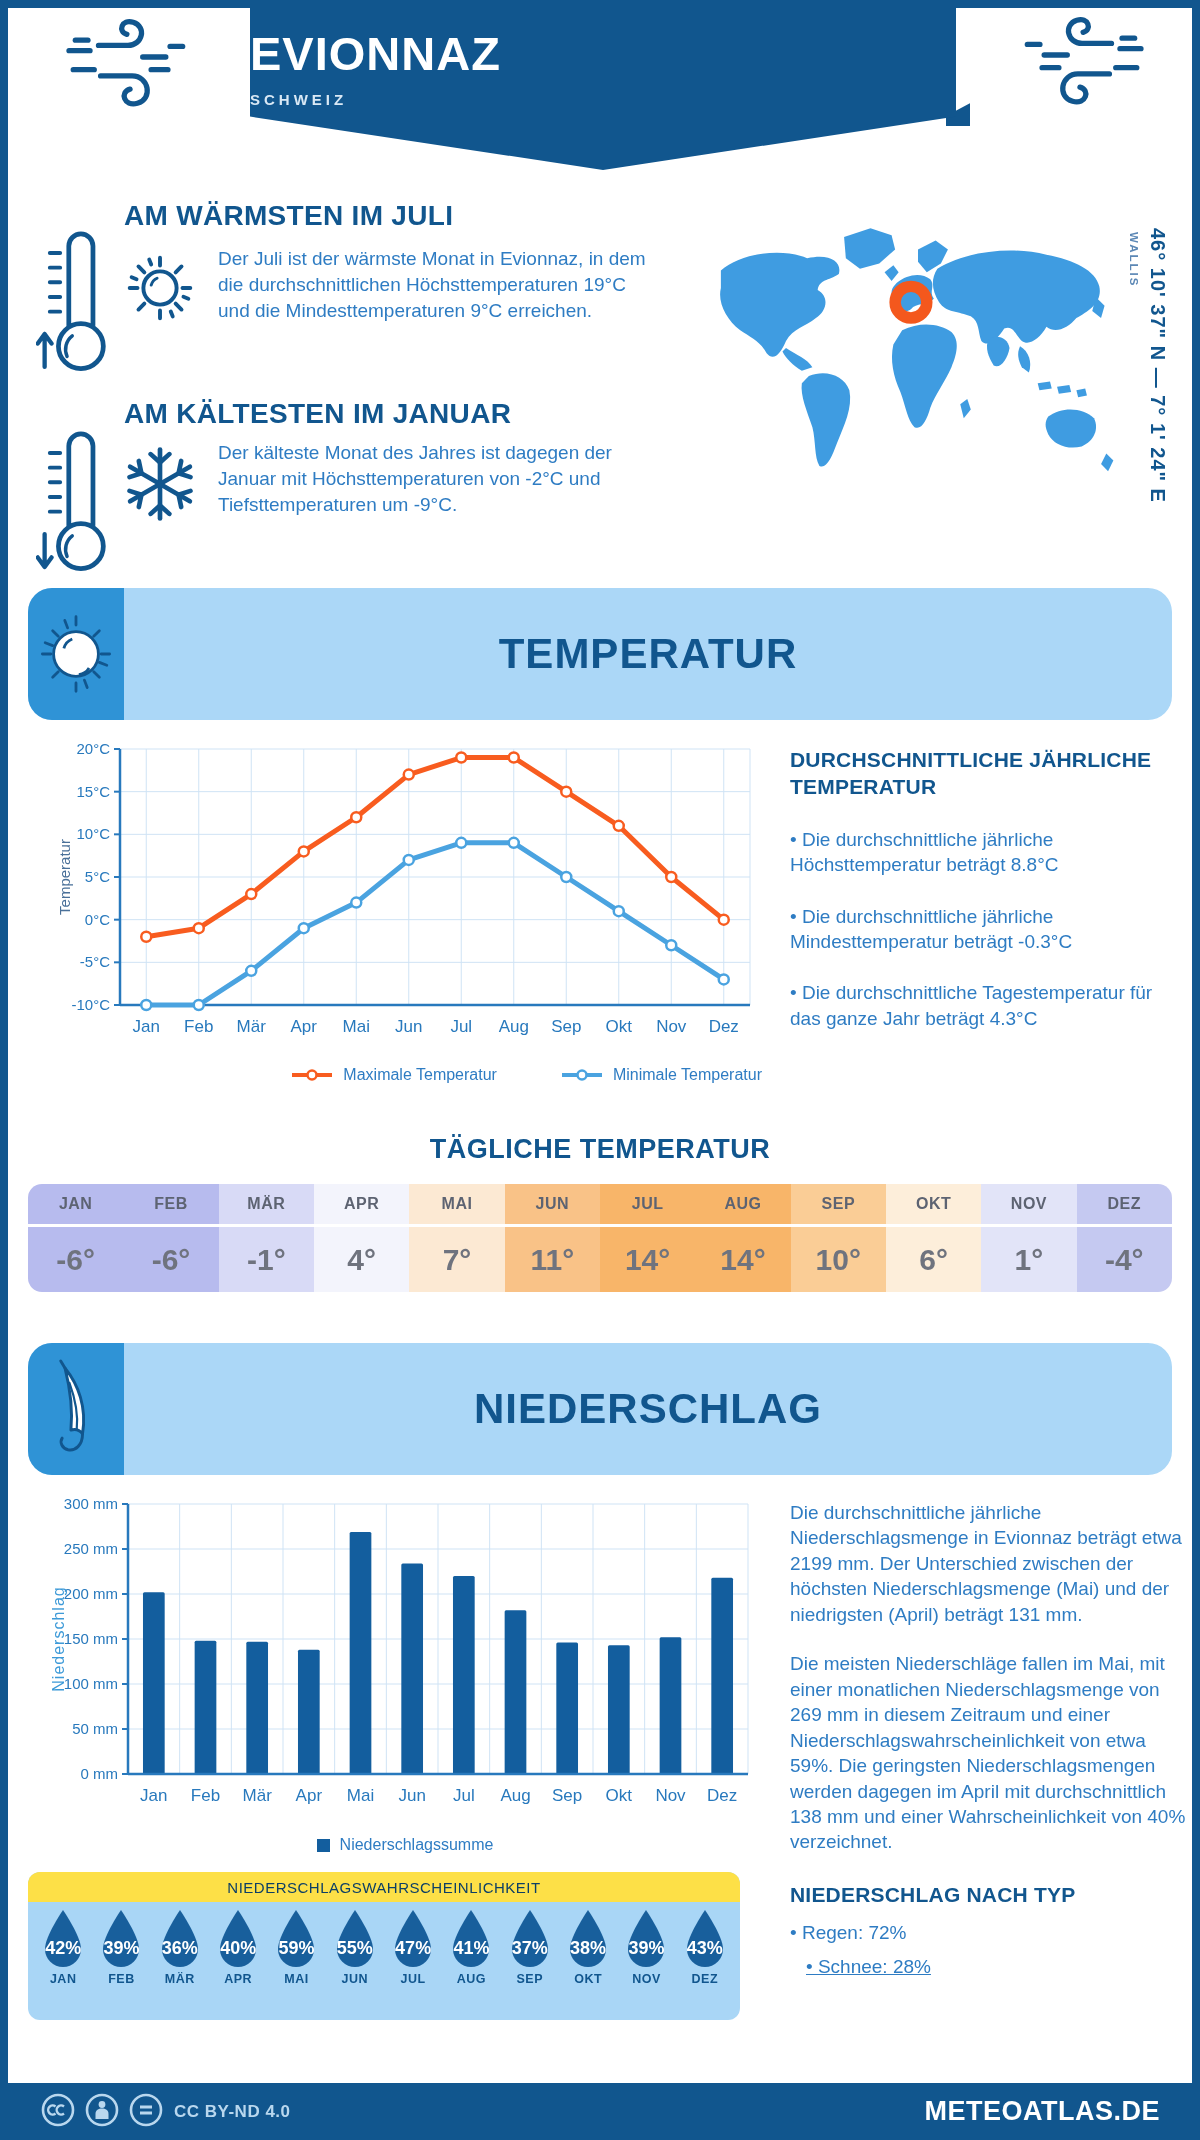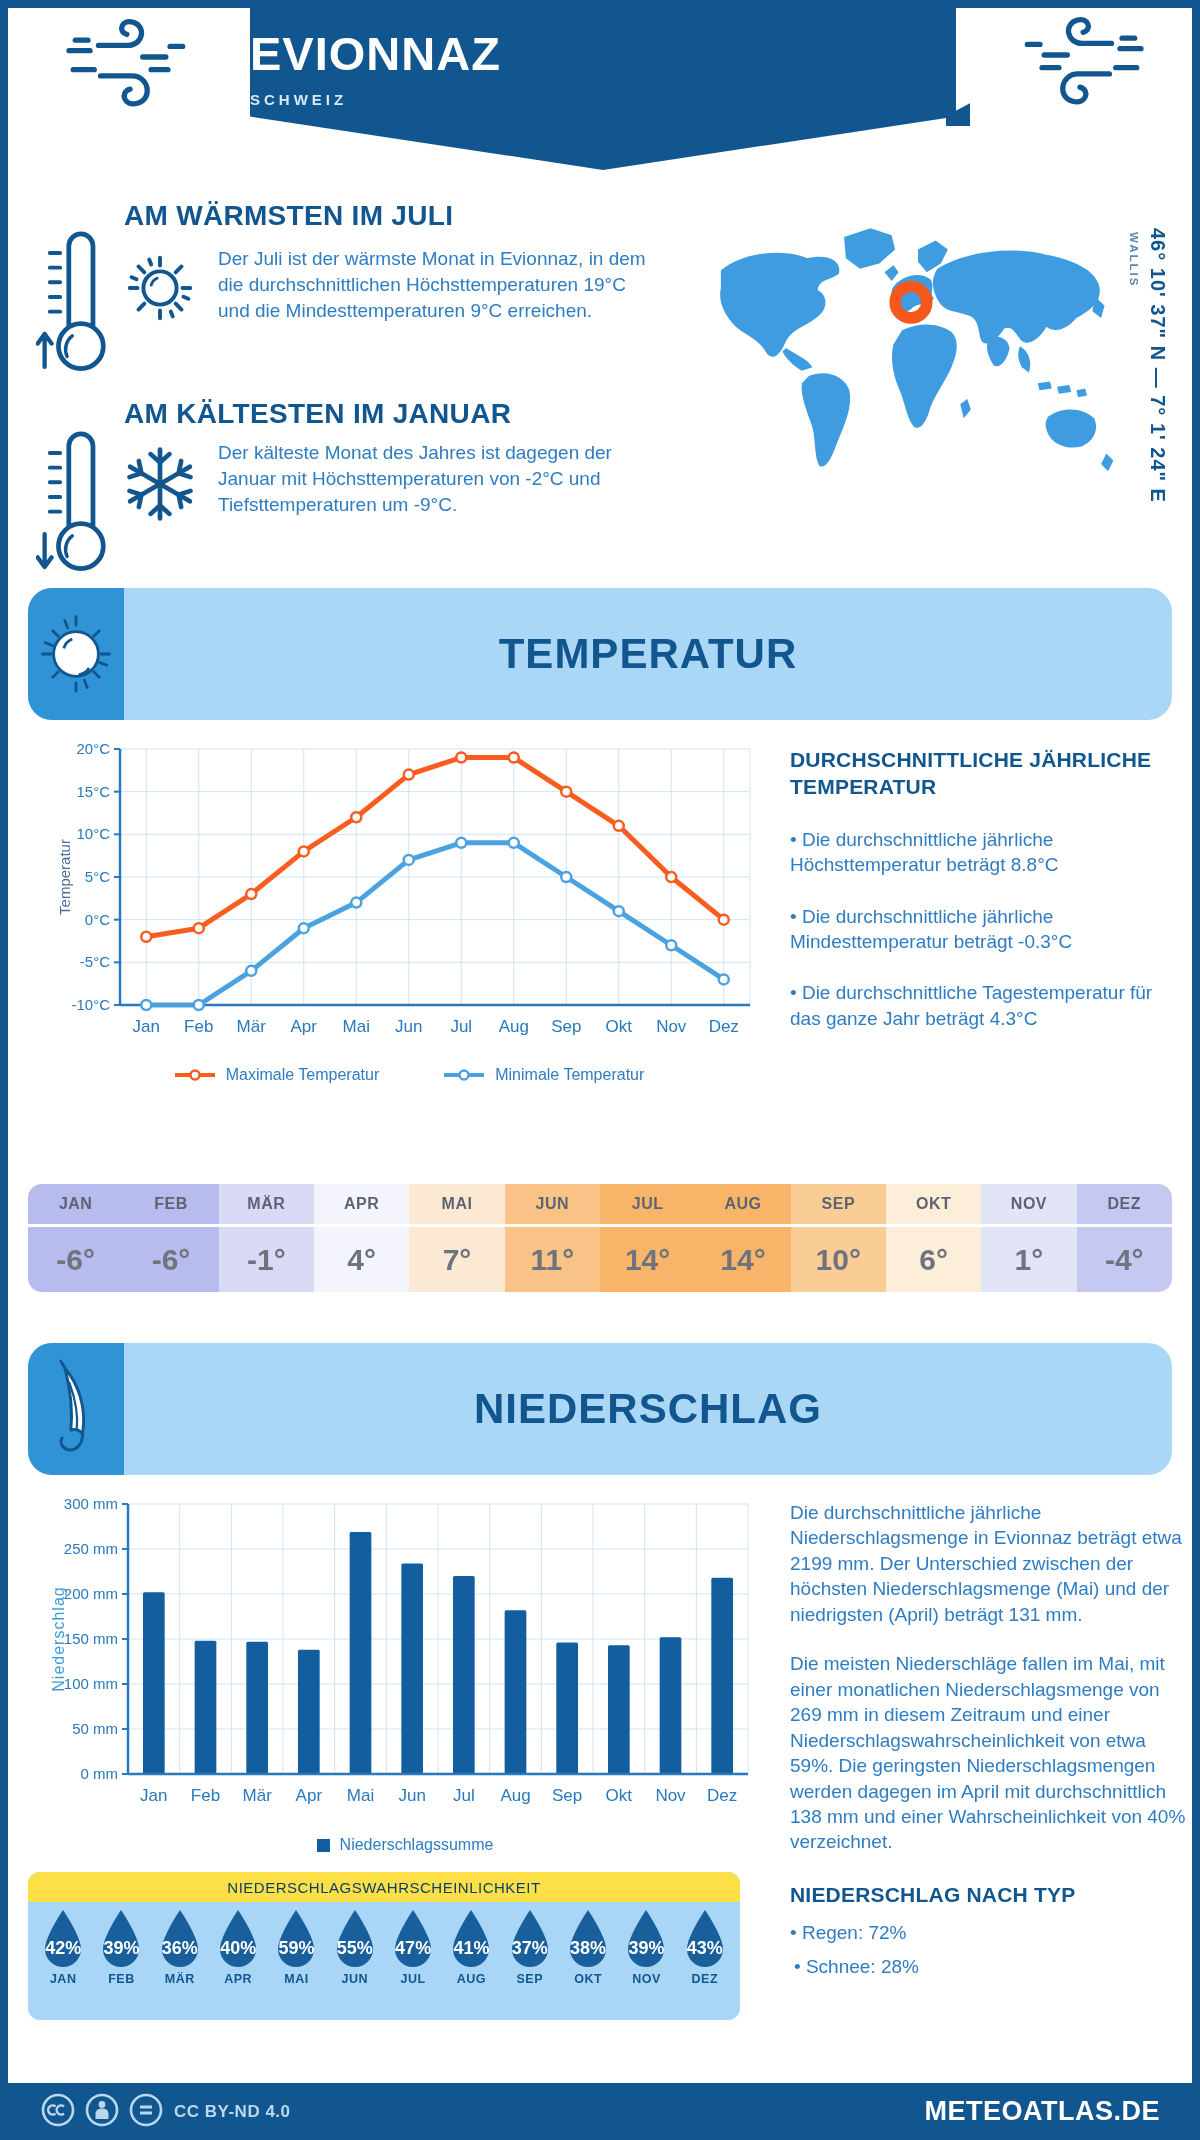--- a/index.html
+++ b/index.html
@@ -261,21 +261,21 @@
       <circle cx="247.75" cy="195.2" r="5" fill="#fff" stroke="#4aa3e0" stroke-width="2.5"></circle>
       <circle cx="300.25" cy="169.6" r="5" fill="#fff" stroke="#4aa3e0" stroke-width="2.5"></circle>
       <circle cx="352.75" cy="126.93333333333334" r="5" fill="#fff" stroke="#4aa3e0" stroke-width="2.5"></circle>
       <circle cx="405.25" cy="109.86666666666666" r="5" fill="#fff" stroke="#4aa3e0" stroke-width="2.5"></circle>
       <circle cx="457.75" cy="109.86666666666666" r="5" fill="#fff" stroke="#4aa3e0" stroke-width="2.5"></circle>
       <circle cx="510.25" cy="144" r="5" fill="#fff" stroke="#4aa3e0" stroke-width="2.5"></circle>
       <circle cx="562.75" cy="178.13333333333333" r="5" fill="#fff" stroke="#4aa3e0" stroke-width="2.5"></circle>
       <circle cx="615.25" cy="212.26666666666668" r="5" fill="#fff" stroke="#4aa3e0" stroke-width="2.5"></circle>
       <circle cx="667.75" cy="246.4" r="5" fill="#fff" stroke="#4aa3e0" stroke-width="2.5"></circle>
     </svg>
-  <div id="temp-legend" class="abs legend-row" style="left:56px;top:1066px;width:706px;">
+  <div id="temp-legend" class="abs legend-row" style="left:56px;top:1066px;width:706px;justify-content:flex-end;">
       <span class="legend-item">
         <svg width="42" height="12">
           <line x1="1" y1="6" x2="41" y2="6" stroke="#f85c1f" stroke-width="4"></line>
           <circle cx="21" cy="6" r="4.5" fill="#fff" stroke="#f85c1f" stroke-width="2.5"></circle>
         </svg>
         <span>Maximale Temperatur</span>
       </span>
       <span class="legend-item">
         <svg width="42" height="12">
           <line x1="1" y1="6" x2="41" y2="6" stroke="#4aa3e0" stroke-width="4"></line>
@@ -285,20 +285,21 @@
       </span>
     </div>
 
   <div class="abs" style="left:790px;top:746px;width:392px;">
     <div class="col-h">DURCHSCHNITTLICHE JÄHRLICHE TEMPERATUR</div>
     <p class="col-p" style="margin:26px 0 0;">• Die durchschnittliche jährliche Höchsttemperatur beträgt 8.8°C</p>
     <p class="col-p" style="margin:26px 0 0;">• Die durchschnittliche jährliche Mindesttemperatur beträgt -0.3°C</p>
     <p class="col-p" style="margin:26px 0 6px;">• Die durchschnittliche Tagestemperatur für das ganze Jahr beträgt 4.3°C</p>
   </div>
 
+  <div class="abs strip-title">TÄGLICHE TEMPERATUR</div>
   <div class="abs strip" id="daily-strip">
       <div class="cell" style="background: rgb(183, 187, 238);">
         <div class="m">JAN</div>
         <div class="v">-6°</div>
       </div>
       <div class="cell" style="background: rgb(183, 187, 238);">
         <div class="m">FEB</div>
         <div class="v">-6°</div>
       </div>
       <div class="cell" style="background: rgb(216, 218, 246);">
@@ -422,21 +423,21 @@
         <span style="width: 13px; height: 13px; background: rgb(19, 94, 158); display: inline-block;"></span>
         <span>Niederschlagssumme</span>
       </span>
     </div>
 
   <div class="abs" style="left:790px;top:1500px;width:398px;">
     <p class="col-p" style="margin:0;">Die durchschnittliche jährliche Niederschlagsmenge in Evionnaz beträgt etwa 2199 mm. Der Unterschied zwischen der höchsten Niederschlagsmenge (Mai) und der niedrigsten (April) beträgt 131 mm.</p>
     <p class="col-p" style="margin:24px 0 0;">Die meisten Niederschläge fallen im Mai, mit einer monatlichen Niederschlagsmenge von 269 mm in diesem Zeitraum und einer Niederschlagswahrscheinlichkeit von etwa 59%. Die geringsten Niederschlagsmengen werden dagegen im April mit durchschnittlich 138 mm und einer Wahrscheinlichkeit von 40% verzeichnet.</p>
     <div class="col-h" style="margin-top:26px;">NIEDERSCHLAG NACH TYP</div>
     <p class="col-p" style="margin:12px 0 0;">• Regen: 72%</p>
-    <p class="col-p" style="margin:8px 4px 0;">• Schnee: 28%</p>
+    <p class="col-p" style="margin:8px 16px 0;text-decoration:underline;">• Schnee: 28%</p>
   </div>
 
   <div class="abs prob">
     <div class="prob-h">NIEDERSCHLAGSWAHRSCHEINLICHKEIT</div>
     <div class="drops" id="drops-row">
         <div class="dropcell">
           <div class="drop"><svg width="44" height="62" viewBox="0 0 44 62">
               <path d="M22,2 C22,2 4,28 4,41 a18,18 0 0 0 36,0 C40,28 22,2 22,2 Z" fill="#185f9c"></path>
             </svg><span>42%</span></div>
           <div class="mon">JAN</div>

